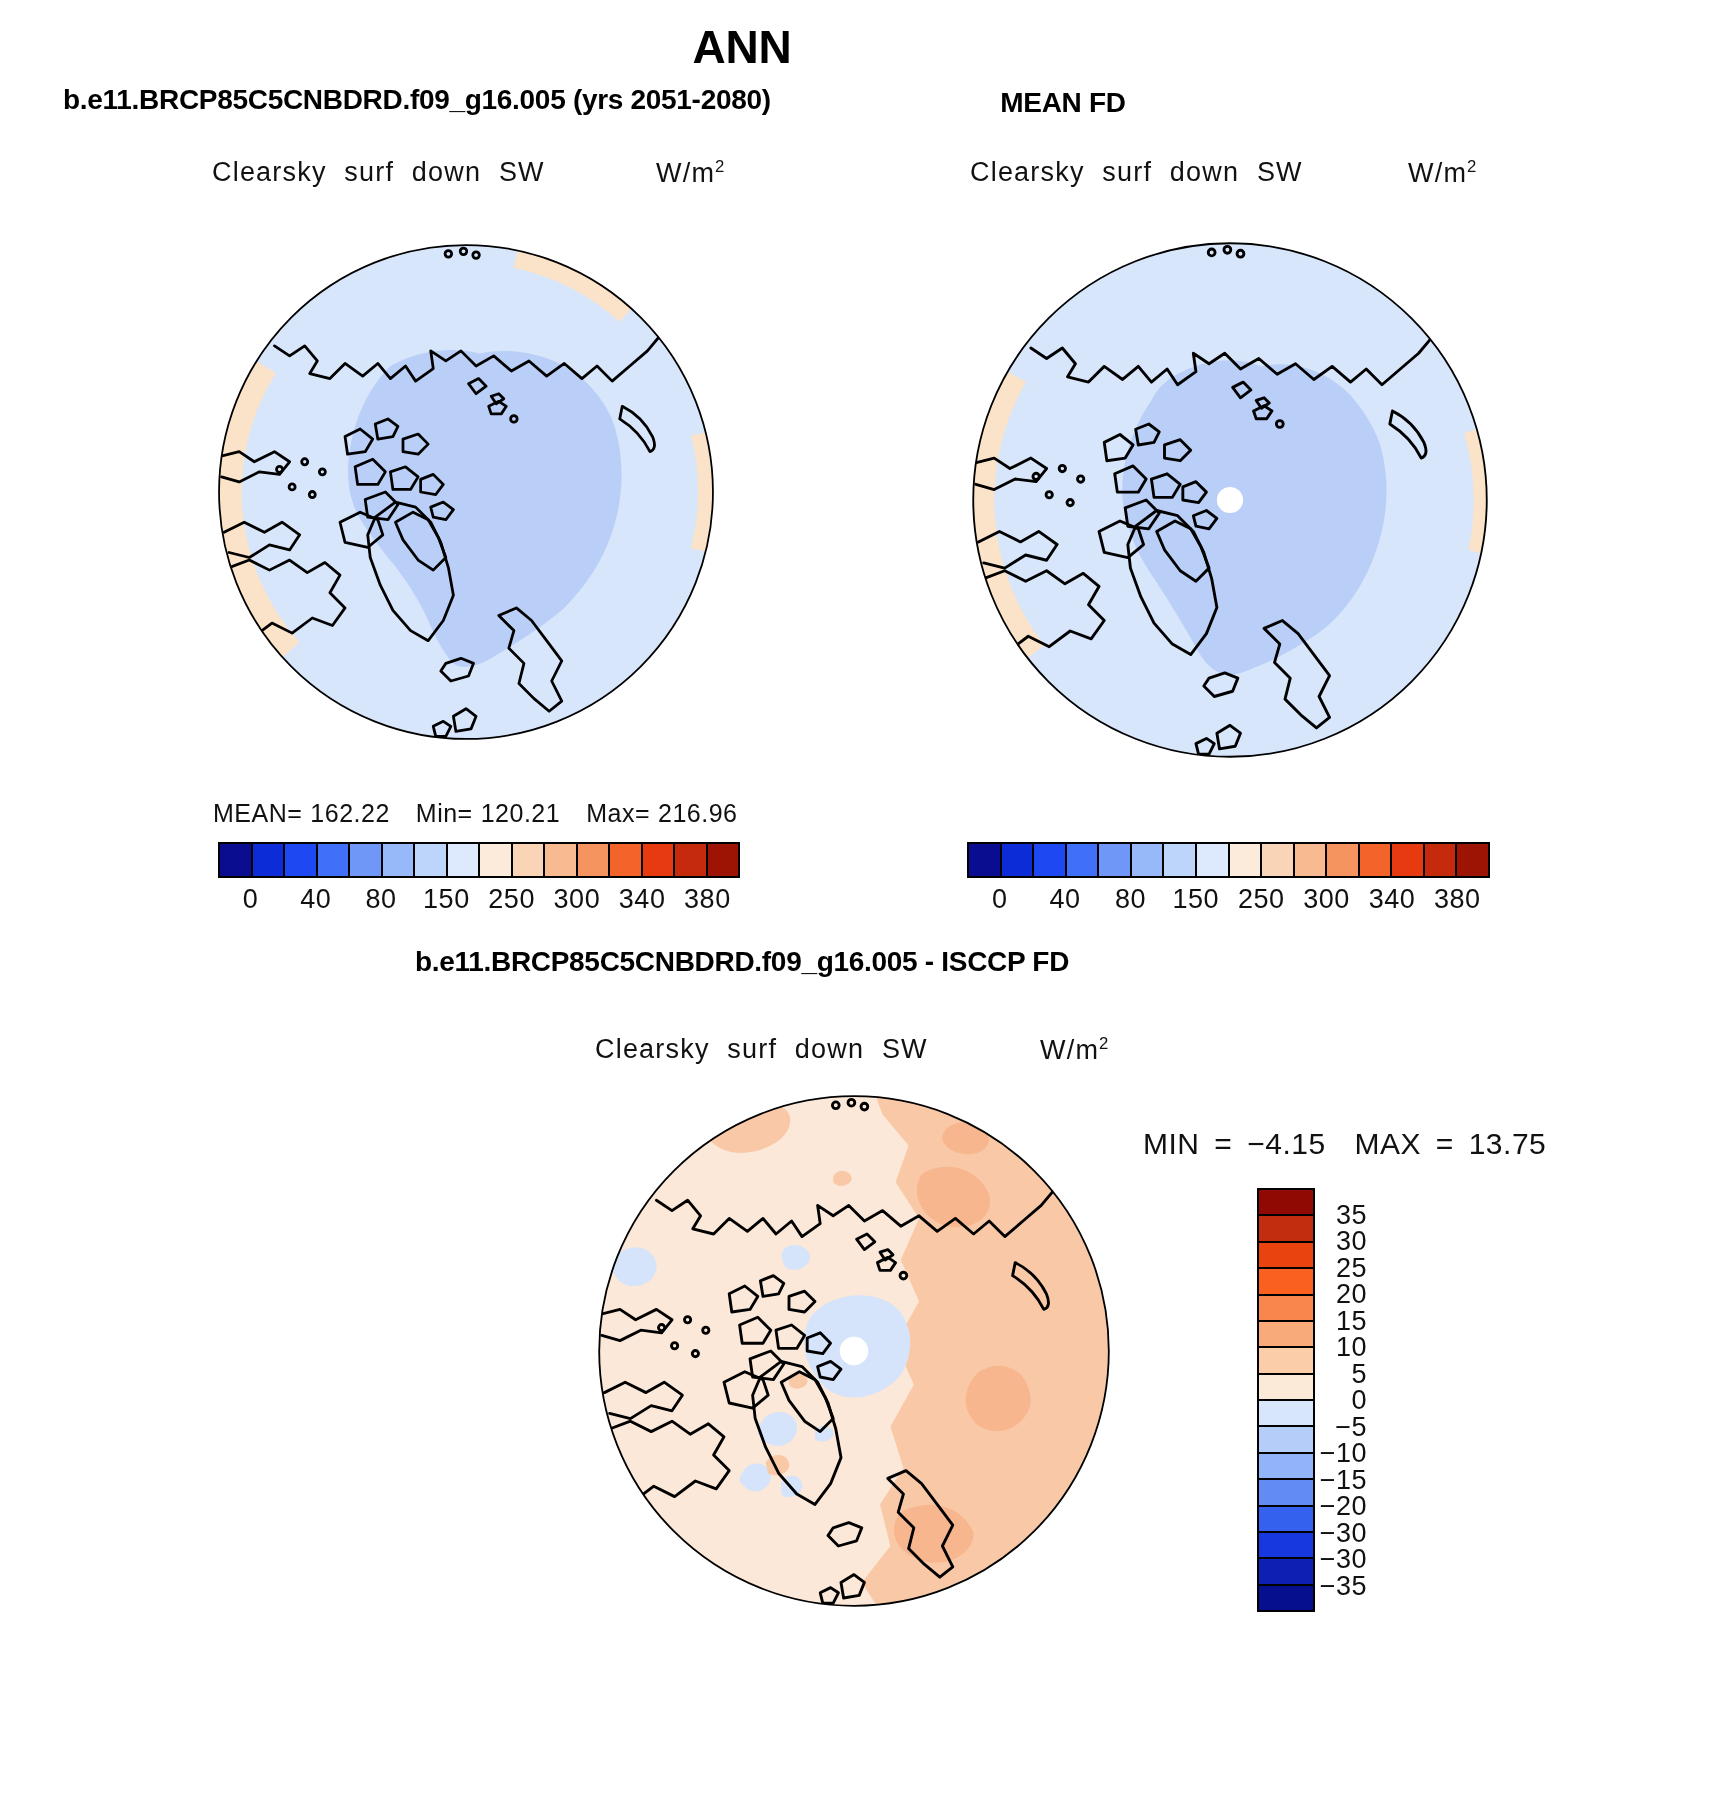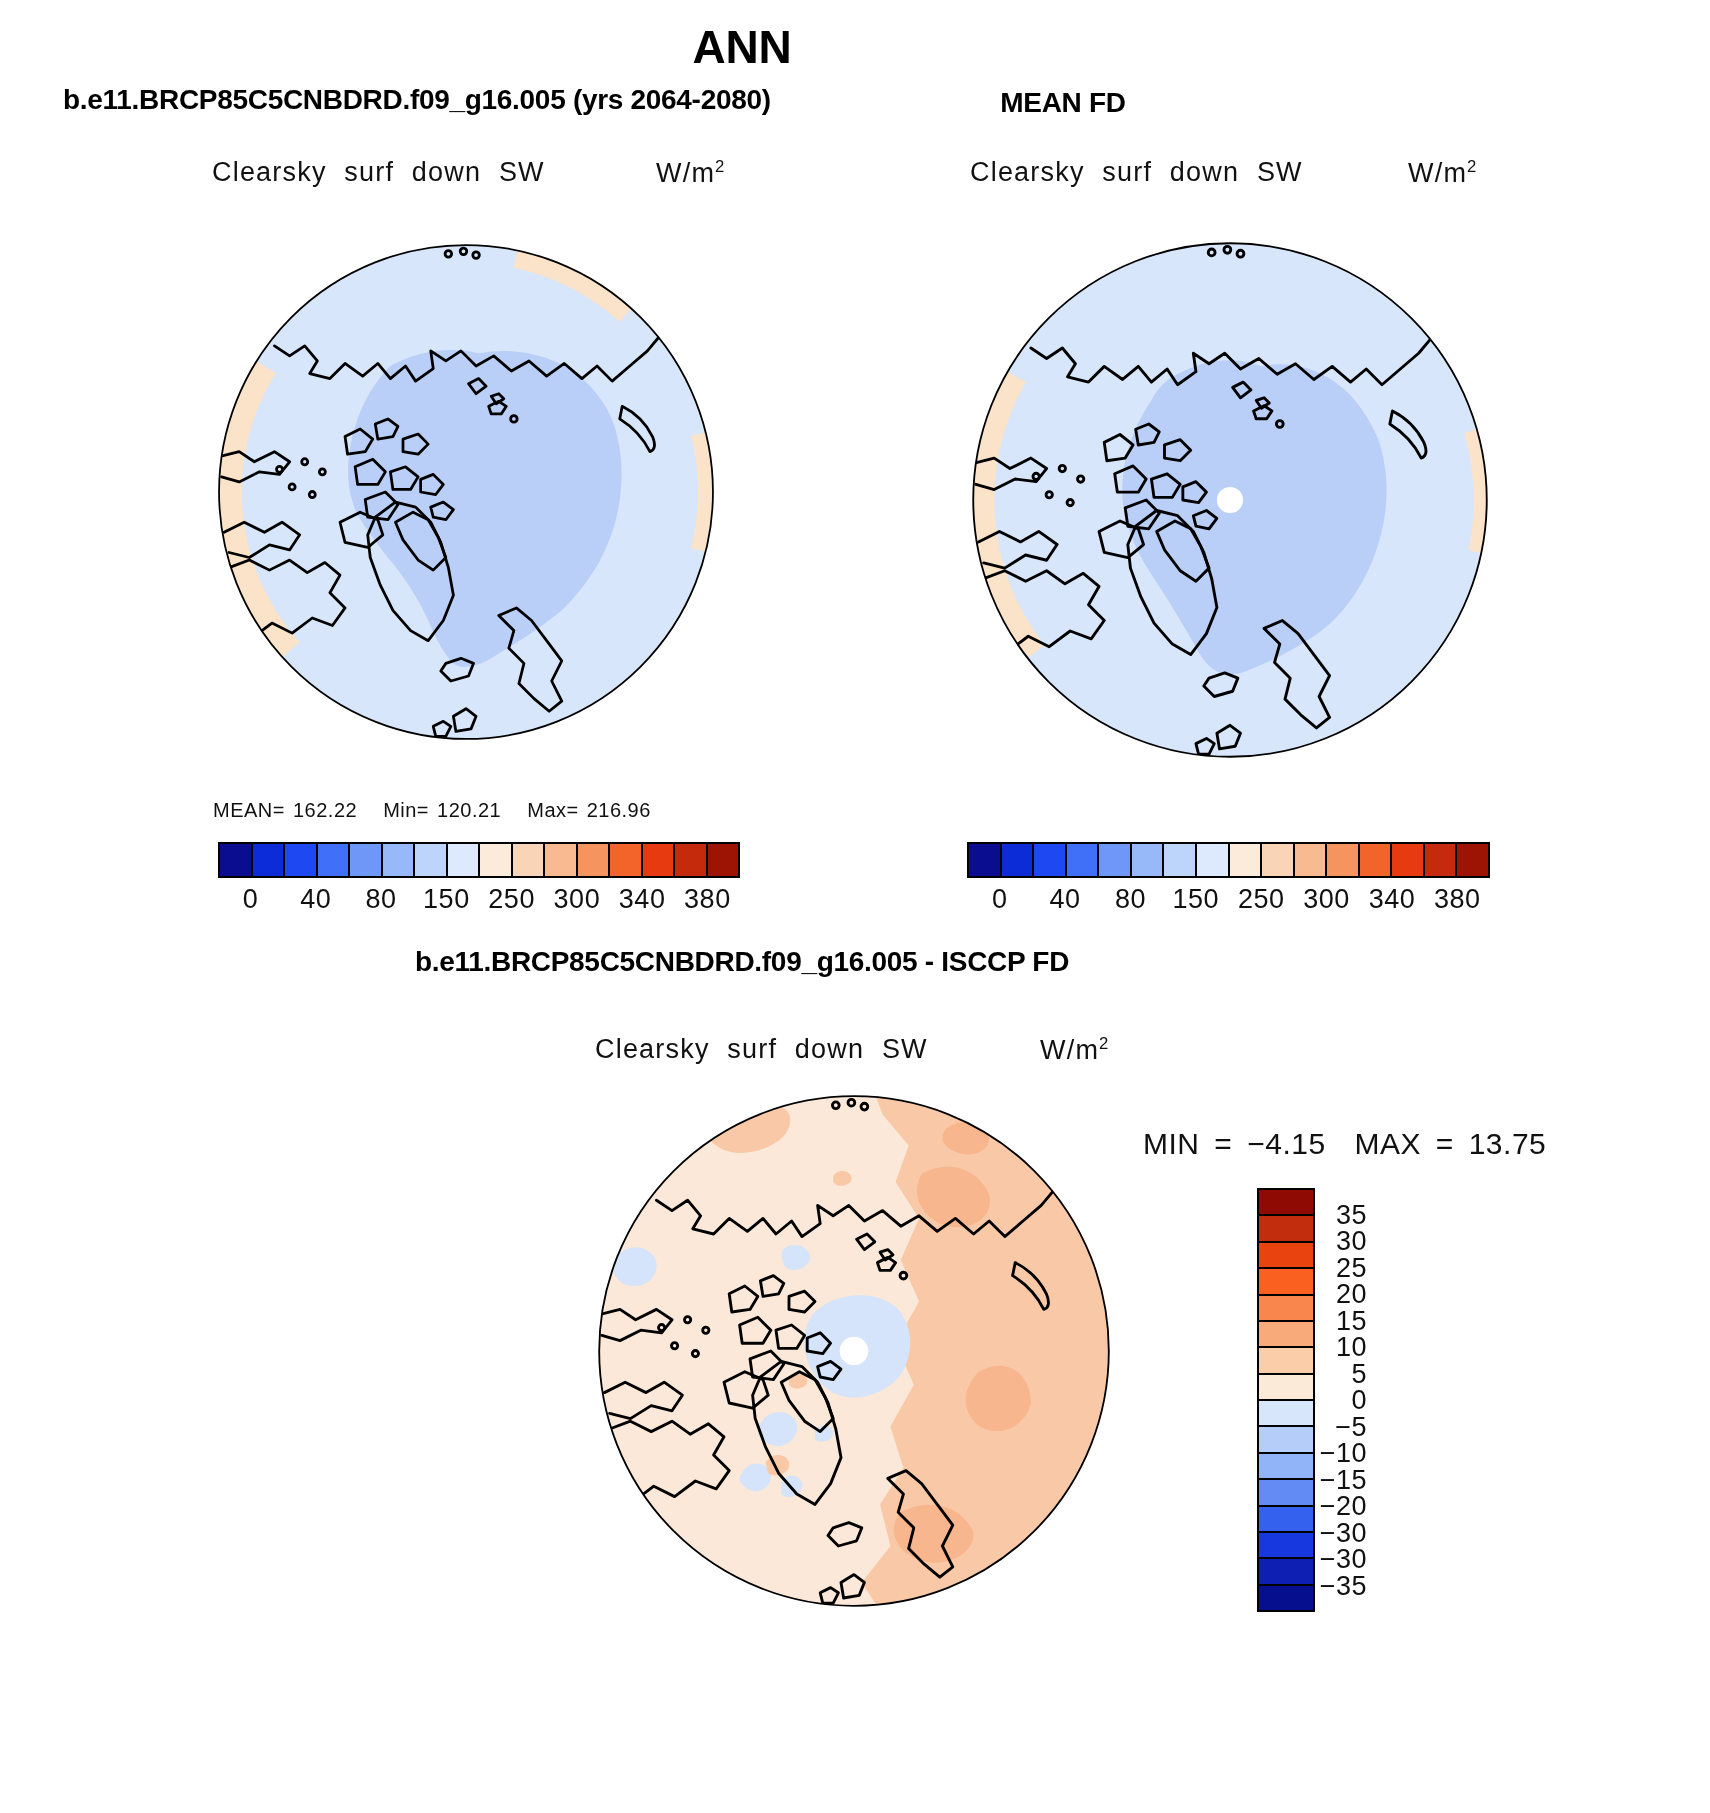--- a/index.html
+++ b/index.html
@@ -66,21 +66,21 @@
         <circle cx="36" cy="88" r="1.2"></circle>
           <circle cx="43" cy="92" r="1.2"></circle>
           <circle cx="31" cy="98" r="1.2"></circle>
         <circle cx="39" cy="101" r="1.2"></circle>
           <circle cx="26" cy="91" r="1.2"></circle>
       </g>
     </defs>
   </svg>
 
   <div class="abs hdr" style="left:542px;top:20px;width:400px;font-size:46px;">ANN</div>
-  <div class="abs hdr" style="left:63px;top:84px;width:700px;font-size:28px;">b.e11.BRCP85C5CNBDRD.f09_g16.005 (yrs 2064-2080)</div>
+  <div class="abs hdr" style="left:63px;top:84px;width:700px;font-size:28px;">b.e11.BRCP85C5CNBDRD.f09_g16.005 (yrs 2051-2080)</div>
   <div class="abs hdr" style="left:863px;top:87px;width:400px;font-size:28px;">MEAN FD</div>
   <div class="abs hdr" style="left:392px;top:946px;width:700px;font-size:28px;">b.e11.BRCP85C5CNBDRD.f09_g16.005 - ISCCP FD</div>
 
   <div class="abs plot-text" style="left:212px;top:157px;font-size:27px;">Clearsky surf down SW</div>
   <div class="abs plot-text" style="left:656px;top:157px;font-size:27px;"><span>W/m</span><sup>2</sup></div>
 
   <div class="abs plot-text" style="left:970px;top:157px;font-size:27px;">Clearsky surf down SW</div>
   <div class="abs plot-text" style="left:1408px;top:157px;font-size:27px;"><span>W/m</span><sup>2</sup></div>
 
   <div class="abs plot-text" style="left:595px;top:1034px;font-size:27px;">Clearsky surf down SW</div>
@@ -103,21 +103,21 @@
       <circle cx="100" cy="100" r="98" style="fill:var(--map_base)"></circle>
       <path d="M78,53 C90,46 102,45 112,49 C126,46 138,52 146,60 C153,68 158,77 159,87 C161,99 159,112 154,124 C149,136 141,146 132,152 C123,158 113,163 104,166 C97,168 92,165 88,158 C83,149 77,139 71,130 C65,121 60,111 59,100 C58,86 63,72 70,62 C72,58 75,55 78,53 Z" style="fill:var(--map_inner)"></path>
       <path d="M15.1,51 A98,98 0 0 0 22.8,160.3 L29.1,155.4 A90,90 0 0 1 22.1,55 Z" style="fill:var(--map_peach)"></path>
       <path d="M195.9,120.4 A98,98 0 0 0 194.2,73.0 L189.4,74.4 A93,93 0 0 1 191.0,119.1 Z" style="fill:var(--map_peach)"></path>
       <use href="#coastG"></use>
       <circle cx="100" cy="100" r="5" fill="#ffffff"></circle>
     </g>
     <circle cx="100" cy="100" r="98" class="rim"></circle>
   </svg>
 
-  <div class="abs plot-text stats" style="left:213px;top:799px;font-size:20px;letter-spacing:0.5px;word-spacing:2px;">
+  <div class="abs plot-text stats" style="left:213px;top:799px;font-size:25px;letter-spacing:0.5px;word-spacing:2px;">
     <span class="lbl">MEAN=</span><span>162.22</span><span class="lbl">Min=</span><span>120.21</span><span class="lbl">Max=</span><span>216.96</span>
   </div>
   <div class="cbar-h" style="left:218px;top:842px;width:522px;height:36px;">
       <div class="cbcell" style="background: rgb(10, 13, 143);"></div>
       <div class="cbcell" style="background: rgb(12, 44, 216);"></div>
       <div class="cbcell" style="background: rgb(30, 73, 242);"></div>
       <div class="cbcell" style="background: rgb(64, 112, 248);"></div>
       <div class="cbcell" style="background: rgb(110, 151, 247);"></div>
       <div class="cbcell" style="background: rgb(152, 185, 249);"></div>
       <div class="cbcell" style="background: rgb(190, 213, 251);"></div>

